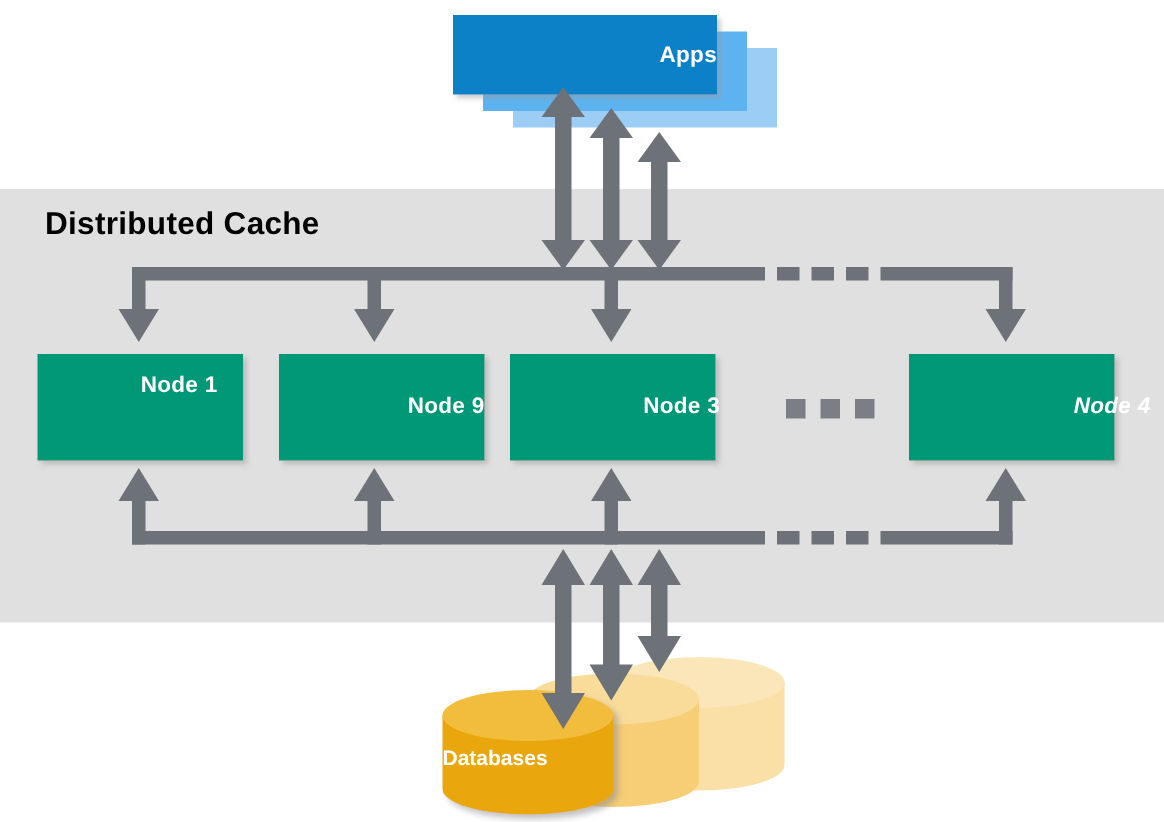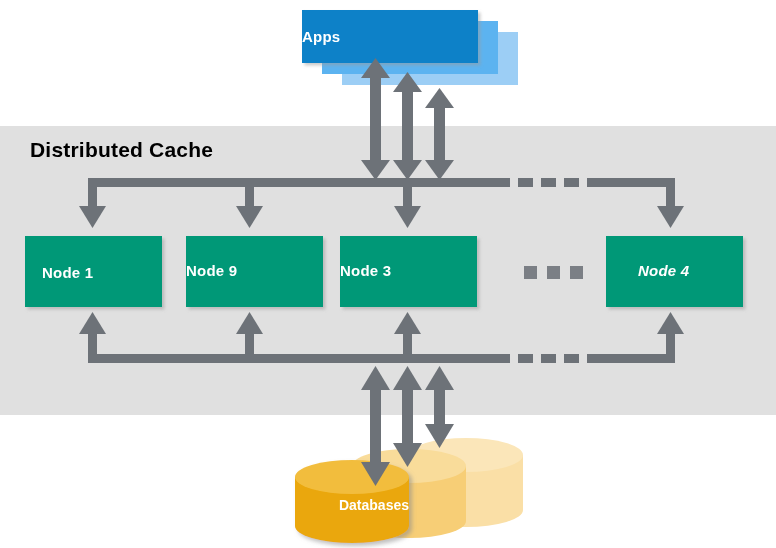--- a/index.html
+++ b/index.html
@@ -1,22 +1,22 @@
 <!DOCTYPE html>
 <html><head>
 <meta charset="utf-8">
 <style>
   html,body{margin:0;padding:0;background:#ffffff;}
   body{width:776px;height:548px;font-family:"Liberation Sans",sans-serif;overflow:hidden;}
   #stage{position:relative;width:776px;height:548px;background:#ffffff;}
   #svg-layer{position:absolute;left:0;top:0;width:776px;height:548px;}
   .lbl{position:absolute;color:#ffffff;font-weight:bold;font-size:15px;letter-spacing:.2px;
-       text-align:left;white-space:nowrap;pointer-events:none;}
+       text-align:right;white-space:nowrap;pointer-events:none;}
   #band-title{position:absolute;left:30px;top:138px;color:#000000;font-weight:bold;font-size:21px;letter-spacing:.2px;}
-  #db-label{position:absolute;color:#ffffff;font-weight:bold;font-size:14px;text-align:right;white-space:nowrap;}
+  #db-label{position:absolute;color:#ffffff;font-weight:bold;font-size:14px;text-align:left;white-space:nowrap;}
 </style>
 </head>
 <body>
 
 <div id="stage">
 
   <svg id="svg-layer" viewBox="0 0 776 548" xmlns="http://www.w3.org/2000/svg">
     <defs>
       <filter id="softshadow" x="-30%" y="-30%" width="180%" height="180%">
         <feDropShadow dx="3" dy="3" stdDeviation="2.2" flood-color="#8a8a8a" flood-opacity="0.55"></feDropShadow>
@@ -160,20 +160,20 @@
         <polygon points="439.5,366 454,390 425,390"></polygon>
         <polygon points="439.5,448 454,424 425,424"></polygon>
       </g>
     </g>
   </svg>
 
   <div id="band-title">Distributed Cache</div>
 
   <div class="lbl" style="left:302px;top:28px;width:176px;">Apps</div>
 
-  <div class="lbl" style="left:25px;top:264px;width:120px;margin-left:17px;">Node 1</div>
+  <div class="lbl" style="left:25px;top:248px;width:120px;">Node 1</div>
   <div class="lbl" style="left:186px;top:262px;width:137px;">Node 9</div>
   <div class="lbl" style="left:340px;top:262px;width:140px;">Node 3</div>
   <div class="lbl" style="left:638px;top:262px;width:129px;font-style:italic;">Node 4</div>
 
   <div id="db-label" style="left:295px;top:497px;width:114px;">Databases</div>
 
 </div>
 
 </body></html>

